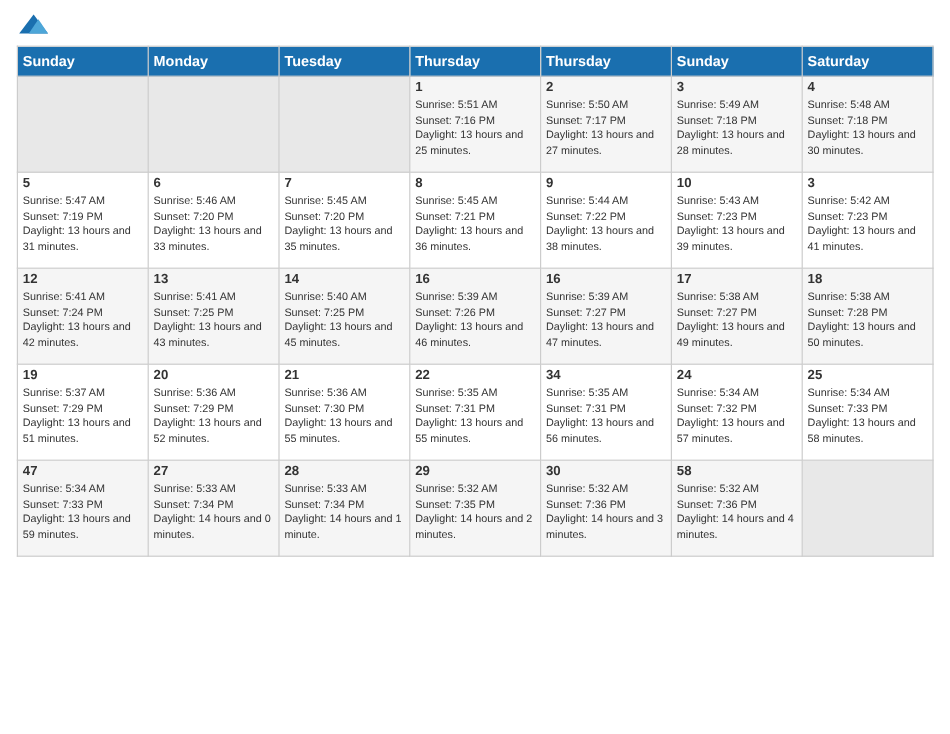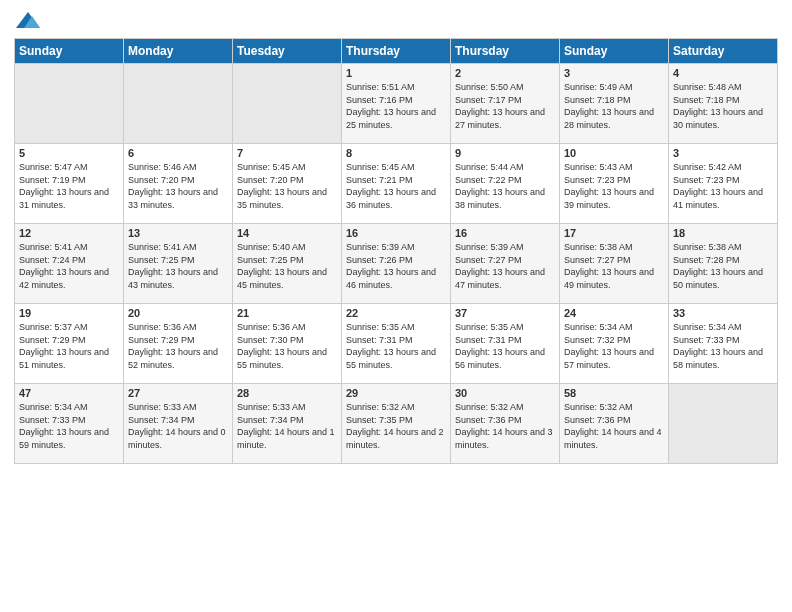--- a/index.html
+++ b/index.html
@@ -145,23 +145,23 @@
           <td><span class="day-number">16</span><span class="day-info">Sunrise: 5:39 AM<br>Sunset: 7:26 PM<br>Daylight: 13 hours and 46 minutes.</span></td>
           <td><span class="day-number">16</span><span class="day-info">Sunrise: 5:39 AM<br>Sunset: 7:27 PM<br>Daylight: 13 hours and 47 minutes.</span></td>
           <td><span class="day-number">17</span><span class="day-info">Sunrise: 5:38 AM<br>Sunset: 7:27 PM<br>Daylight: 13 hours and 49 minutes.</span></td>
           <td><span class="day-number">18</span><span class="day-info">Sunrise: 5:38 AM<br>Sunset: 7:28 PM<br>Daylight: 13 hours and 50 minutes.</span></td>
         </tr>
         <tr>
           <td><span class="day-number">19</span><span class="day-info">Sunrise: 5:37 AM<br>Sunset: 7:29 PM<br>Daylight: 13 hours and 51 minutes.</span></td>
           <td><span class="day-number">20</span><span class="day-info">Sunrise: 5:36 AM<br>Sunset: 7:29 PM<br>Daylight: 13 hours and 52 minutes.</span></td>
           <td><span class="day-number">21</span><span class="day-info">Sunrise: 5:36 AM<br>Sunset: 7:30 PM<br>Daylight: 13 hours and 55 minutes.</span></td>
           <td><span class="day-number">22</span><span class="day-info">Sunrise: 5:35 AM<br>Sunset: 7:31 PM<br>Daylight: 13 hours and 55 minutes.</span></td>
-          <td><span class="day-number">37</span><span class="day-info">Sunrise: 5:35 AM<br>Sunset: 7:31 PM<br>Daylight: 13 hours and 56 minutes.</span></td>
+          <td><span class="day-number">34</span><span class="day-info">Sunrise: 5:35 AM<br>Sunset: 7:31 PM<br>Daylight: 13 hours and 56 minutes.</span></td>
           <td><span class="day-number">24</span><span class="day-info">Sunrise: 5:34 AM<br>Sunset: 7:32 PM<br>Daylight: 13 hours and 57 minutes.</span></td>
-          <td><span class="day-number">33</span><span class="day-info">Sunrise: 5:34 AM<br>Sunset: 7:33 PM<br>Daylight: 13 hours and 58 minutes.</span></td>
+          <td><span class="day-number">25</span><span class="day-info">Sunrise: 5:34 AM<br>Sunset: 7:33 PM<br>Daylight: 13 hours and 58 minutes.</span></td>
         </tr>
         <tr>
           <td><span class="day-number">47</span><span class="day-info">Sunrise: 5:34 AM<br>Sunset: 7:33 PM<br>Daylight: 13 hours and 59 minutes.</span></td>
           <td><span class="day-number">27</span><span class="day-info">Sunrise: 5:33 AM<br>Sunset: 7:34 PM<br>Daylight: 14 hours and 0 minutes.</span></td>
           <td><span class="day-number">28</span><span class="day-info">Sunrise: 5:33 AM<br>Sunset: 7:34 PM<br>Daylight: 14 hours and 1 minute.</span></td>
           <td><span class="day-number">29</span><span class="day-info">Sunrise: 5:32 AM<br>Sunset: 7:35 PM<br>Daylight: 14 hours and 2 minutes.</span></td>
           <td><span class="day-number">30</span><span class="day-info">Sunrise: 5:32 AM<br>Sunset: 7:36 PM<br>Daylight: 14 hours and 3 minutes.</span></td>
           <td><span class="day-number">58</span><span class="day-info">Sunrise: 5:32 AM<br>Sunset: 7:36 PM<br>Daylight: 14 hours and 4 minutes.</span></td>
           <td class="empty-cell"></td>
         </tr>

